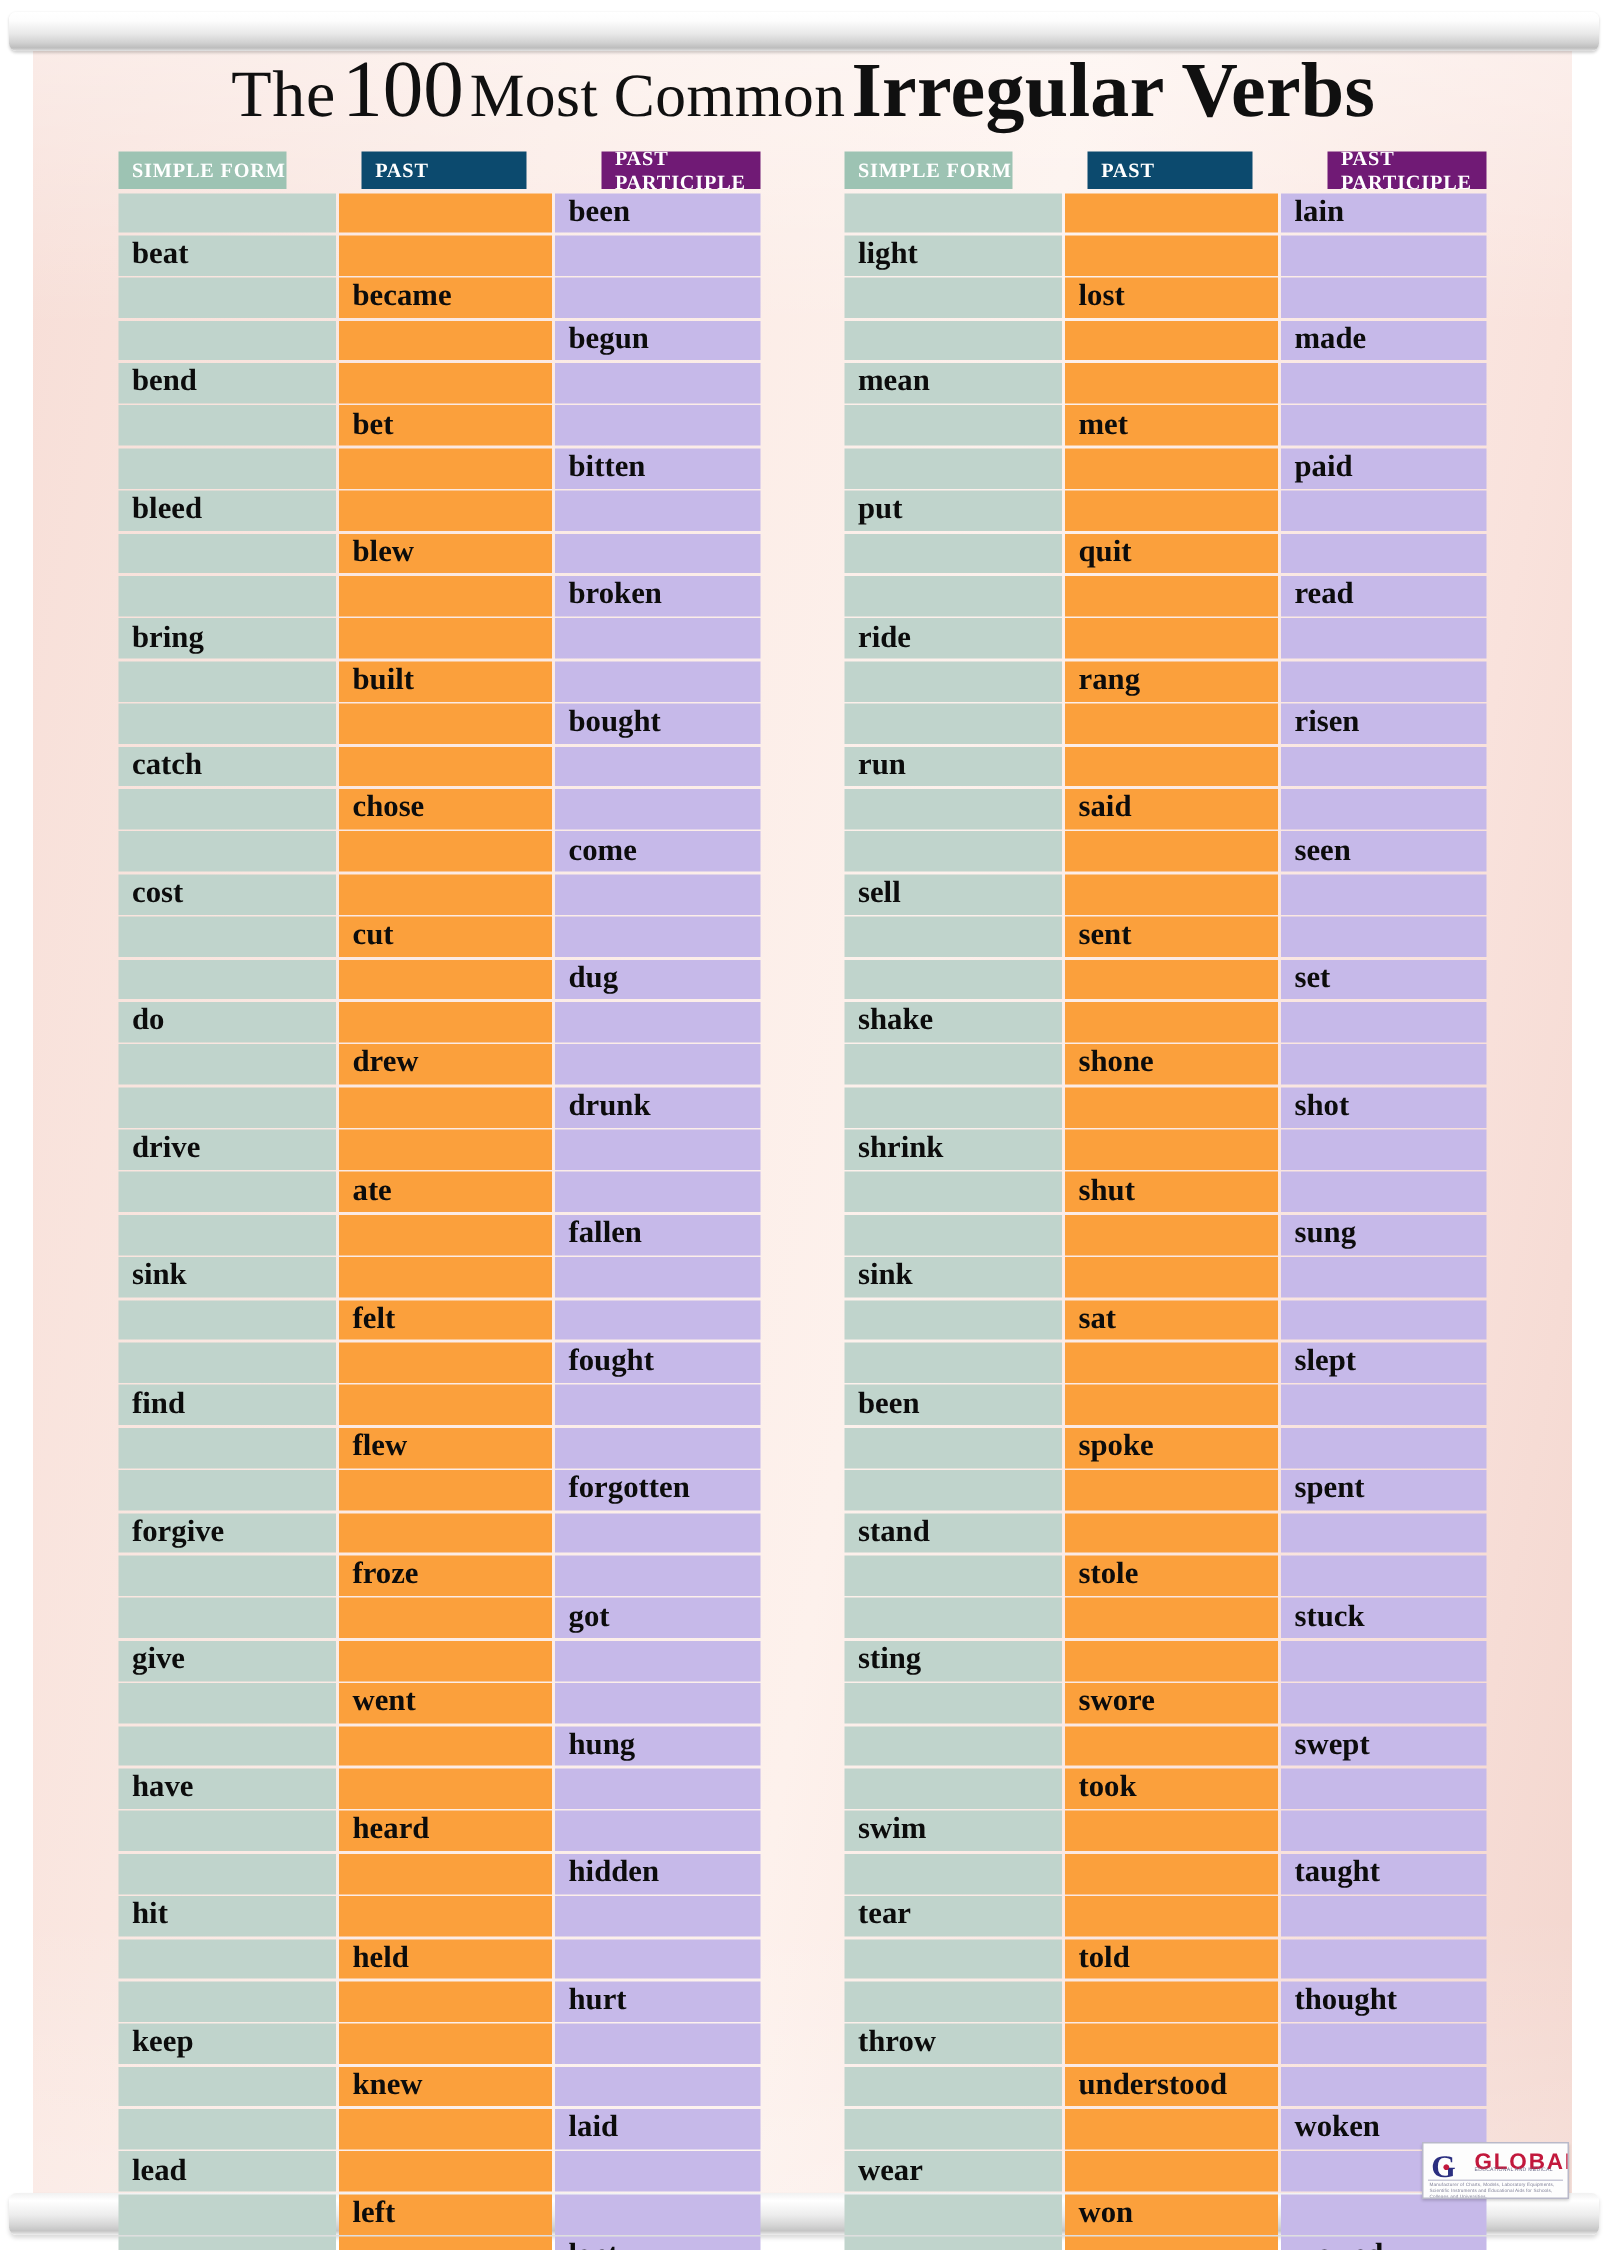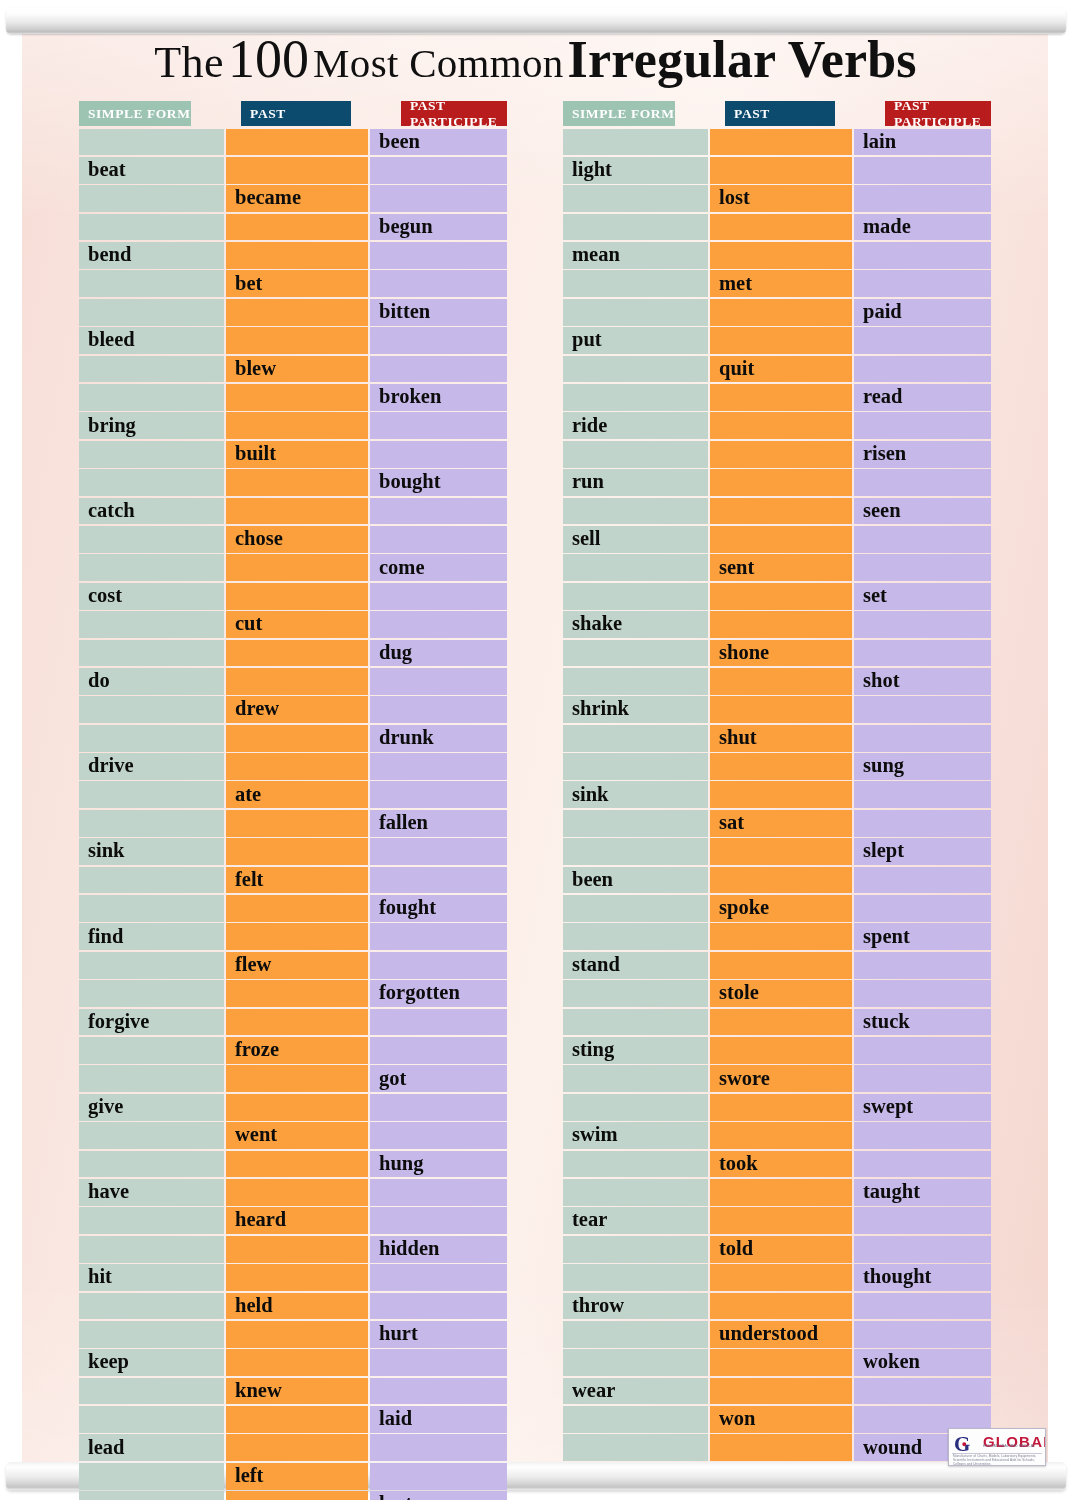--- a/index.html
+++ b/index.html
@@ -50,21 +50,21 @@
   .row{display:flex;height:26.8px;margin-bottom:1.6px;}
   .row.hdr{height:25px;margin-bottom:2.5px;gap:48px;}
 
   .c{box-sizing:border-box;display:flex;align-items:center;overflow:hidden;}
   .c-sf{width:145px;padding-left:9px;background:#c0d4cc;}
   .c-pa{width:142px;margin-left:2px;padding-left:9px;background:#fba03c;}
   .c-pp{width:137px;margin-left:2px;padding-left:9px;background:#c6b9e9;}
 
   .hdr .c-sf{background:#9dc3b3;}
   .hdr .c-pa{background:#0c4a6e;}
-  .hdr .c-pp{background:#b91c1c;}
+  .hdr .c-pp{background:#701a75;}
 
   .hdr .c{
     color:#ffffff;font-weight:700;font-size:13.5px;letter-spacing:.55px;
     font-family:"Liberation Serif",serif;
   }
 
   .w{
     font-family:"Liberation Serif",serif;font-weight:700;font-size:20.5px;
     color:#0c0c0c;line-height:1;position:relative;top:-1px;
   }
@@ -544,34 +544,48 @@
         </div>
         <div class="row">
           <div class="c c-sf">
             <span class="w">ride</span>
           </div>
           <div class="c c-pa"></div>
           <div class="c c-pp"></div>
         </div>
         <div class="row">
           <div class="c c-sf"></div>
+          <div class="c c-pa">
+            <span class="w">rang</span>
+          </div>
+          <div class="c c-pp"></div>
+        </div>
+        <div class="row">
+          <div class="c c-sf"></div>
           <div class="c c-pa"></div>
           <div class="c c-pp">
             <span class="w">risen</span>
           </div>
         </div>
         <div class="row">
           <div class="c c-sf">
             <span class="w">run</span>
           </div>
           <div class="c c-pa"></div>
           <div class="c c-pp"></div>
         </div>
         <div class="row">
           <div class="c c-sf"></div>
+          <div class="c c-pa">
+            <span class="w">said</span>
+          </div>
+          <div class="c c-pp"></div>
+        </div>
+        <div class="row">
+          <div class="c c-sf"></div>
           <div class="c c-pa"></div>
           <div class="c c-pp">
             <span class="w">seen</span>
           </div>
         </div>
         <div class="row">
           <div class="c c-sf">
             <span class="w">sell</span>
           </div>
           <div class="c c-pa"></div>
@@ -711,31 +725,31 @@
           <div class="c c-pp"></div>
         </div>
         <div class="row">
           <div class="c c-sf"></div>
           <div class="c c-pa"></div>
           <div class="c c-pp">
             <span class="w">swept</span>
           </div>
         </div>
         <div class="row">
+          <div class="c c-sf"></div>
+          <div class="c c-pa">
+            <span class="w">took</span>
+          </div>
+          <div class="c c-pp"></div>
+        </div>
+        <div class="row">
           <div class="c c-sf">
             <span class="w">swim</span>
           </div>
           <div class="c c-pa"></div>
-          <div class="c c-pp"></div>
-        </div>
-        <div class="row">
-          <div class="c c-sf"></div>
-          <div class="c c-pa">
-            <span class="w">took</span>
-          </div>
           <div class="c c-pp"></div>
         </div>
         <div class="row">
           <div class="c c-sf"></div>
           <div class="c c-pa"></div>
           <div class="c c-pp">
             <span class="w">taught</span>
           </div>
         </div>
         <div class="row">

